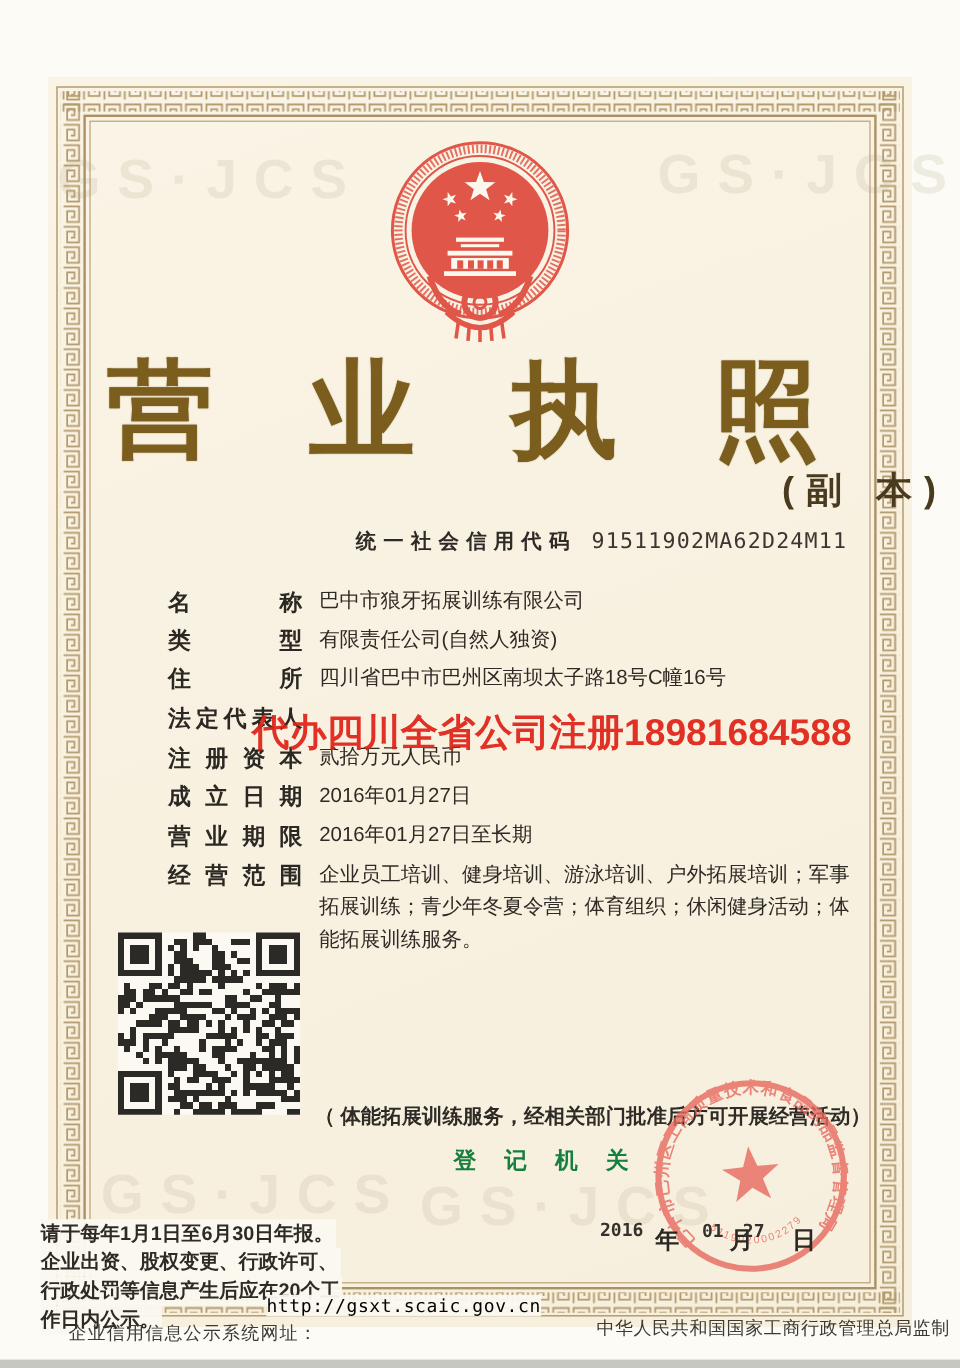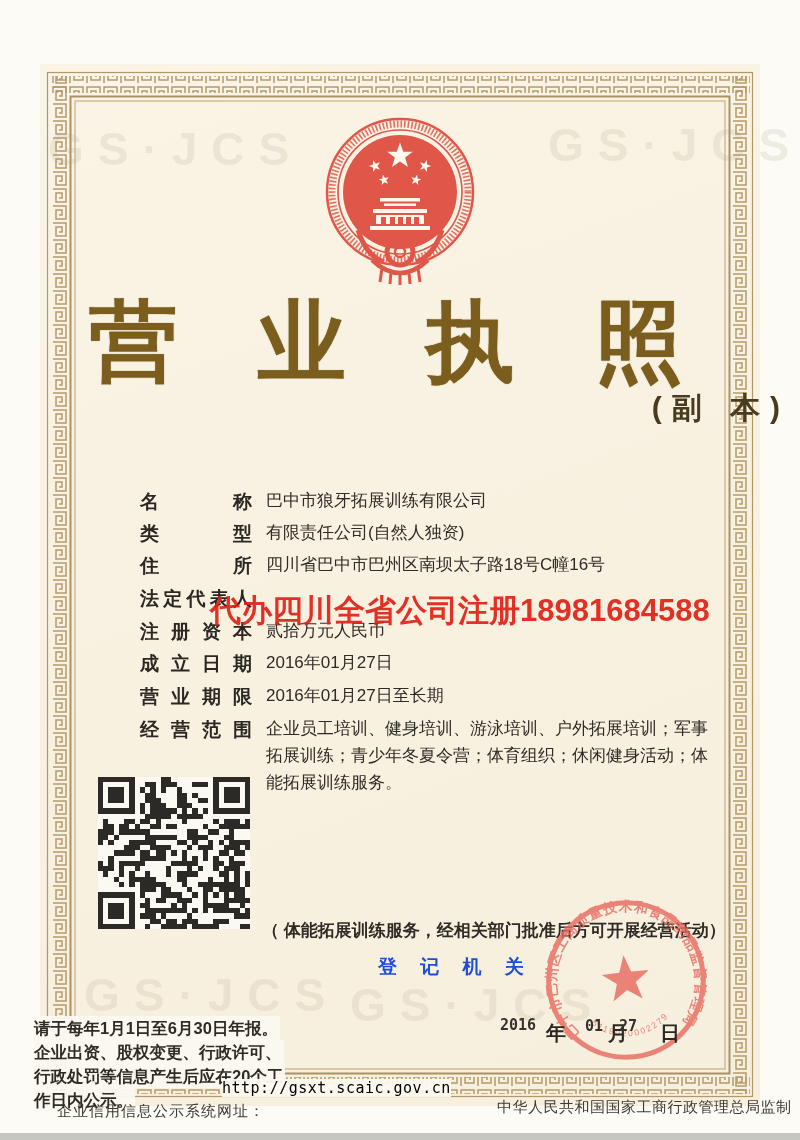--- a/index.html
+++ b/index.html
@@ -34,21 +34,21 @@
            color:#2e2a25;line-height:27px;margin-top:-2px;}
   
   .wm-ad{position:absolute;left:210px;top:590px;font-size:31px;font-weight:bold;
          color:#e02318;opacity:.93;white-space:nowrap;letter-spacing:0;}
   
   .qr{position:absolute;left:98px;top:777px;width:152px;height:152px;}
   
   .approval{position:absolute;left:262px;top:919px;font-size:17px;font-weight:bold;
             color:#2e2a25;white-space:nowrap;}
   .registry{position:absolute;left:378px;top:954px;font-size:19px;font-weight:bold;
-            letter-spacing:9px;color:#1d4ed8;}
+            letter-spacing:9px;color:#15803d;}
   .stamp{position:absolute;left:534px;top:888px;width:184px;height:184px;}
   
   .idate{position:absolute;top:1014px;left:0;height:30px;}
   .idate span{position:absolute;white-space:nowrap;}
   .d-num{font-family:"DejaVu Sans Mono","Liberation Mono",monospace;font-size:15px;
          font-weight:bold;color:#35312c;}
   .d-unit{font-size:20px;font-weight:bold;color:#2b2722;}
   .dp-year{left:500px;top:2px;}  .dp-yu{left:546px;top:6px;}
   .dp-month{left:585px;top:3px;} .dp-mu{left:608px;top:6px;}
   .dp-day{left:619px;top:3px;}   .dp-du{left:660px;top:6px;}
@@ -129,20 +129,24 @@
       <path d="M38,120 Q46,146 64,152" stroke-width="5"></path>
       <path d="M122,120 Q114,146 96,152" stroke-width="5"></path>
       <path d="M52,150 Q66,163 80,163 Q94,163 108,150" stroke-width="4.5"></path>
       <path d="M62,158 L60,172 M71,162 L70,174 M80,164 L80,175 M89,162 L90,174 M98,158 L100,172" stroke-width="3"></path>
     </g>
   </svg>
 
   <div class="title">营 业 执 照</div>
   <div class="subtitle">(副  本)</div>
 
+  <div class="credit-line">
+    <span class="credit-label">统一社会信用代码</span>
+    <span class="credit-code">91511902MA62D24M11</span>
+  </div>
 
   <div class="frow" style="top:489px">
     <div class="f-label">
         <span>名</span>
         <span>称</span>
       </div>
     <div class="f-value">巴中市狼牙拓展训练有限公司</div>
   </div>
   <div class="frow" style="top:521px">
     <div class="f-label">

